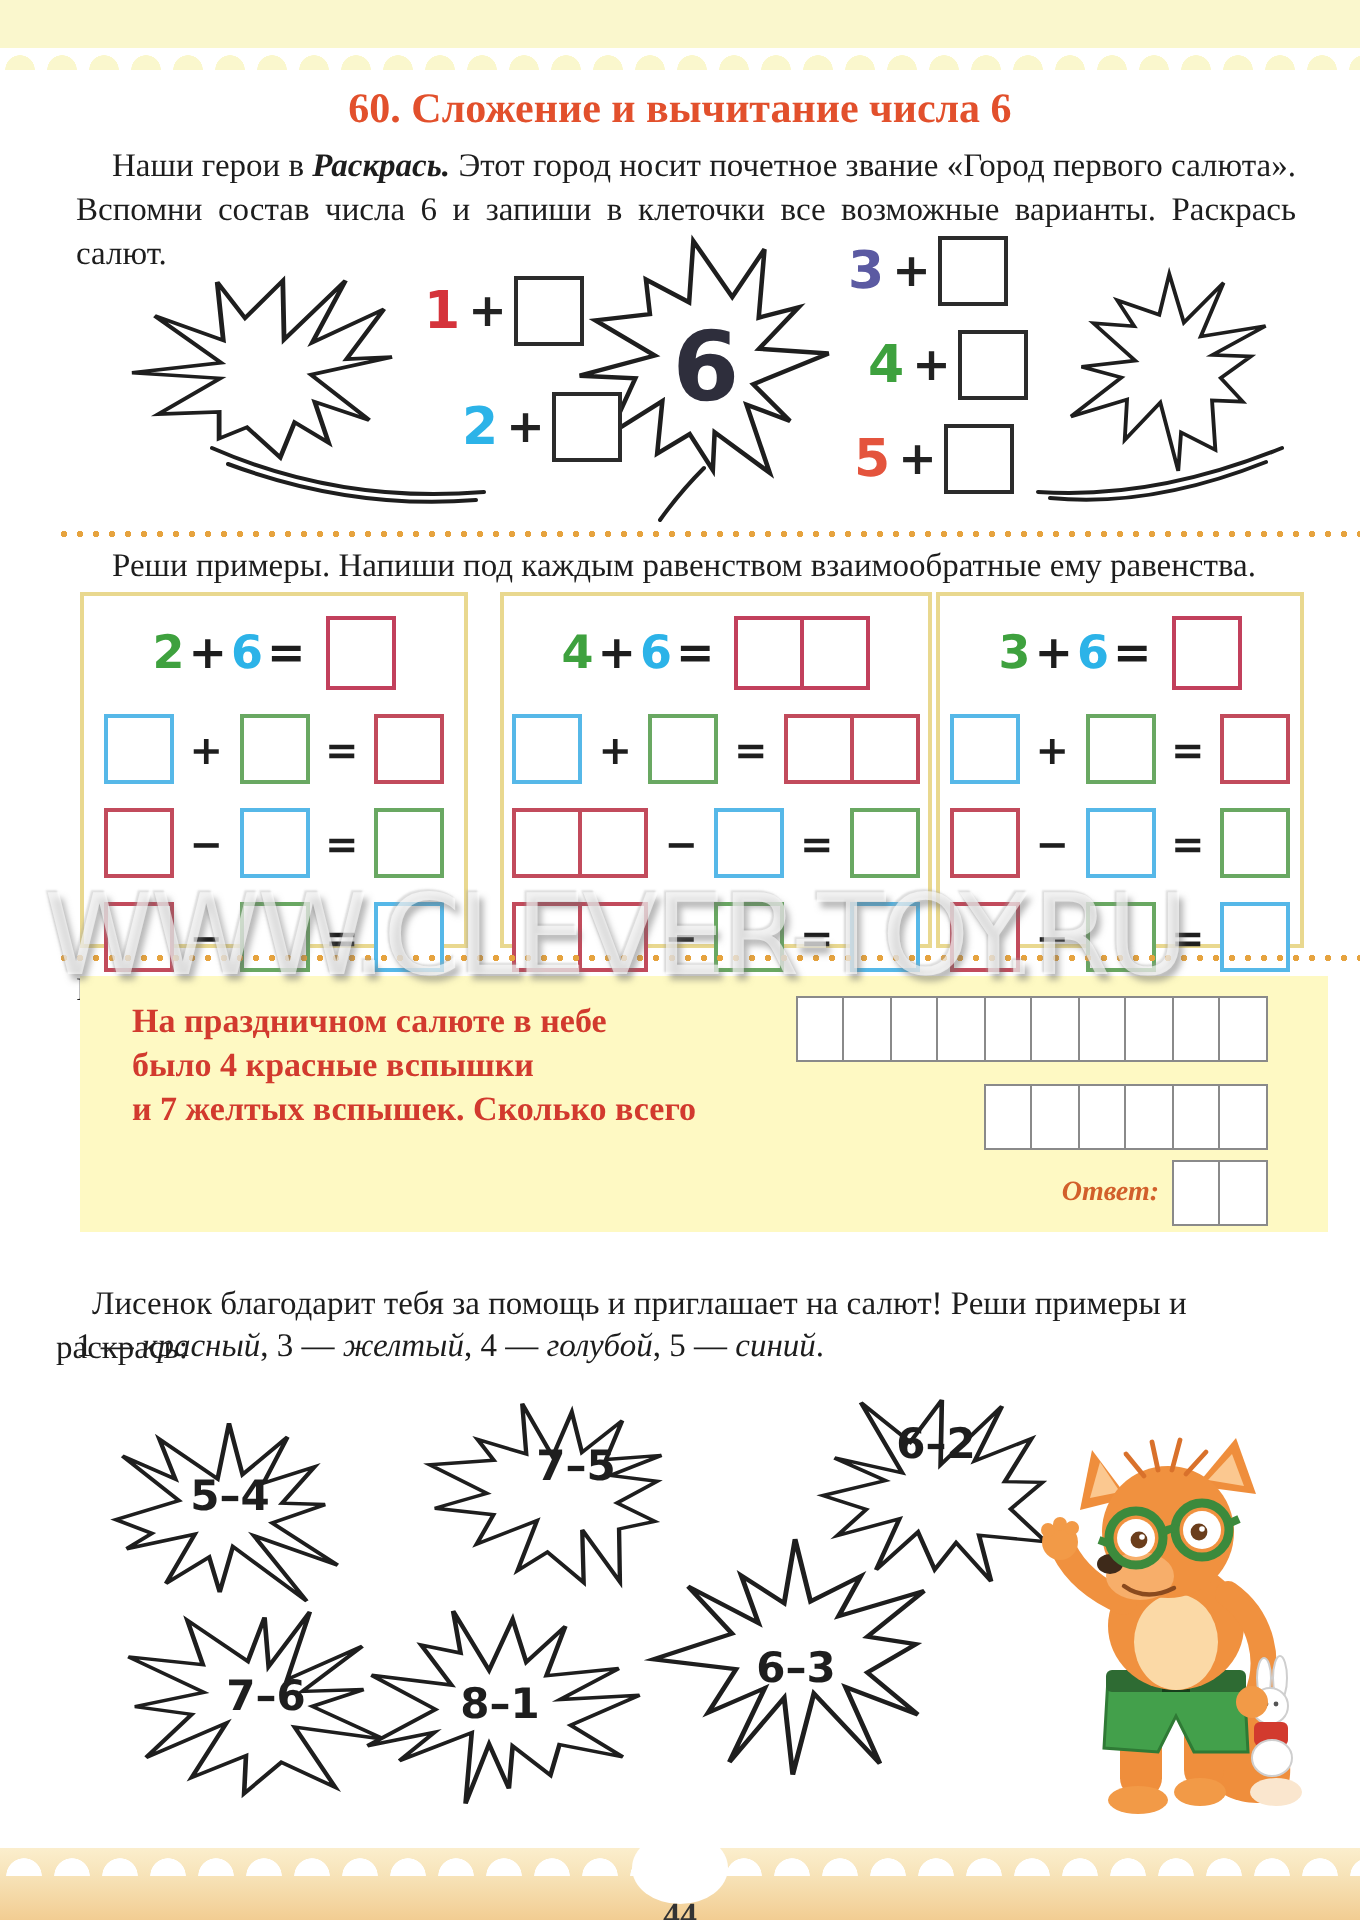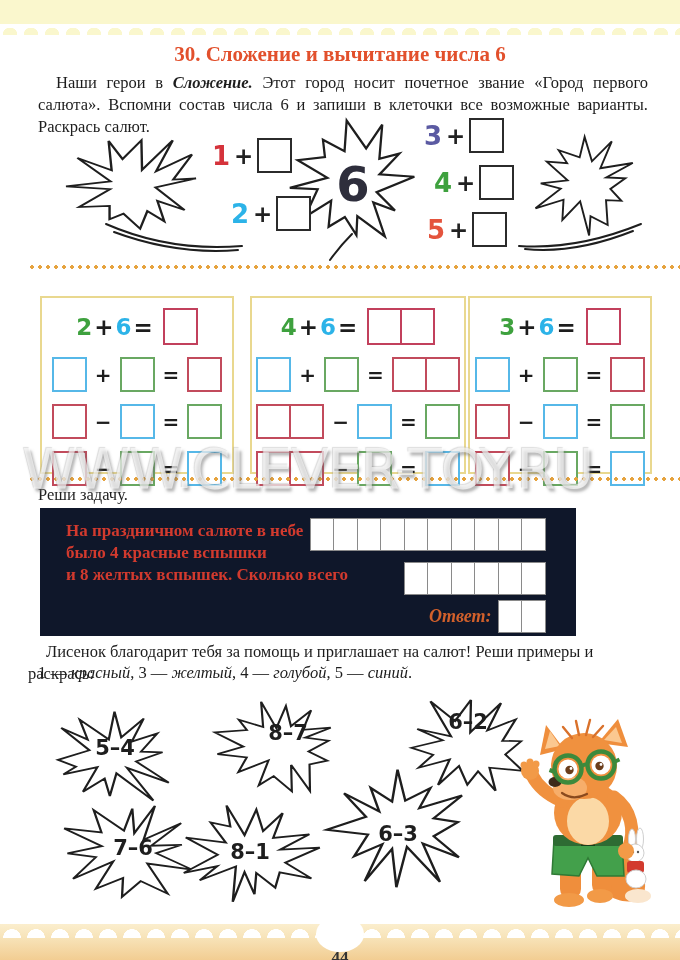--- a/index.html
+++ b/index.html
@@ -59,28 +59,28 @@
   .hbox{width:31px;height:33px;background:#fff;border:2px solid #c2405c;}
   .dpair{display:flex;}
   .dpair .cell + .cell,.dpair .hbox + .hbox{margin-left:-2px;}
 
   
   .watermark{position:absolute;left:22px;top:436px;width:650px;z-index:5;pointer-events:none;
     font-family:"DejaVu Sans",sans-serif;font-weight:normal;font-size:56px;letter-spacing:-2px;
     color:rgba(255,255,255,0.62);text-shadow:2px 3px 3px rgba(110,110,110,0.5),-1px -1px 1px rgba(160,160,160,0.35);}
 
   
-  .taskbox{position:absolute;left:40px;top:508px;width:536px;height:128px;background:#0f172a;}
+  .taskbox{position:absolute;left:40px;top:488px;width:624px;height:128px;background:#fef9c3;}
   .tasktext{position:absolute;left:26px;top:12px;width:330px;font-weight:bold;font-size:17px;
     line-height:22px;color:#d23a2e;}
   .cellrow{position:absolute;display:flex;}
   .tcell{width:23px;height:31px;background:#fff;border:1.5px solid #8a8a8a;margin-left:-1.5px;}
   .tcell:first-child{margin-left:0;}
   .answer-row{position:absolute;right:30px;top:92px;display:flex;align-items:center;gap:6px;}
-  .answer-label{font-style:italic;font-weight:bold;font-size:18px;color:#d2602b;}
+  .answer-label{font-style:italic;font-weight:bold;font-size:14px;color:#d2602b;}
 
   
   .coloring-intro{position:absolute;left:28px;top:641px;width:612px;font-size:16.5px;line-height:22px;text-indent:18px;}
   .legend{position:absolute;left:38px;top:663px;width:612px;font-size:16.5px;}
   .legend .it{font-style:italic;}
   .star-label{position:absolute;transform:translate(-50%,-50%);z-index:2;
     font-family:"DejaVu Sans",sans-serif;font-weight:bold;font-size:21px;color:#1e1e1e;}
 
   .fox-svg{position:absolute;left:500px;top:693px;width:160px;height:220px;z-index:1;}
 </style>
@@ -90,22 +90,22 @@
 <div id="page">
 
   <div class="band-top"></div>
   <div class="band-top-scallops"></div>
   <div class="band-bottom-scallops"></div>
   <div class="band-bottom"></div>
   <div class="pagenum-bubble">
     <span class="pagenum">44</span>
   </div>
 
-  <div class="title">30. Сложение и вычитание числа 6</div>
-  <div class="intro"><span>Наши герои в </span><span class="place">Сложение.</span><span> Этот город носит почетное звание «Город первого салюта». Вспомни состав числа 6 и запиши в клеточки все возможные варианты. Раскрась салют.</span></div>
+  <div class="title">60. Сложение и вычитание числа 6</div>
+  <div class="intro"><span>Наши герои в </span><span class="place">Раскрась.</span><span> Этот город носит почетное звание «Город первого салюта». Вспомни состав числа 6 и запиши в клеточки все возможные варианты. Раскрась салют.</span></div>
 
   <svg class="star-svg" style="left:55px;top:124px;width:160px;height:120px" viewBox="0 0 100 100" preserveAspectRatio="none">
       <polygon class="burst" points="88.1,45.4 62.8,52.8 81.0,71.7 64.0,64.1 68.3,81.1 57.7,72.6 53.2,87.3 42.8,74.7 34.1,79.4 34.1,68.3 15.1,69.2 34.4,54.3 6.9,52.0 34.7,47.8 14.0,28.3 35.4,38.5 33.5,14.2 42.2,29.2 54.0,13.6 54.4,38.2 73.6,13.6 63.2,39.4 85.6,25.5 73.9,46.3"></polygon>
     </svg>
   <svg class="trail-svg" style="left:100px;top:222px;width:145px;height:30px" viewBox="0 0 145 30">
     <path d="M6,2 Q70,30 142,24"></path>
       <path d="M14,10 Q76,33 138,28"></path>
   </svg>
 
   <svg class="star-svg" style="left:276px;top:110px;width:152px;height:148px" viewBox="0 0 100 100" preserveAspectRatio="none">
@@ -144,20 +144,21 @@
       <span class="plus">+</span>
       <span class="blackbox"></span>
   </div>
   <div class="addend" style="left:427px;top:212px">
     <span class="dg5">5</span>
       <span class="plus">+</span>
       <span class="blackbox"></span>
   </div>
 
   <div class="dotted" style="top:265px"></div>
+  <div class="plain-text" style="left:38px;top:272px;width:612px;text-indent:18px">Реши примеры. Напиши под каждым равенством взаимообратные ему равенства.</div>
 
   <div class="exbox" style="left:40px;width:190px">
     <div class="exhead">
       <span class="ha">2</span>
         <span>+</span>
         <span class="hb">6</span>
         <span>=</span>
         <span class="hbox"></span>
     </div>
     <div class="exrow">
@@ -259,21 +260,21 @@
 
   <div class="watermark">WWW.CLEVER-TOY.RU</div>
 
   <div class="dotted" style="top:477px"></div>
   <div class="plain-text" style="left:38px;top:484px">Реши задачу.</div>
 
   <div class="taskbox">
     <div class="tasktext">
       <div>На праздничном салюте в небе</div>
       <div>было 4 красные вспышки</div>
-      <div>и 8 желтых вспышек. Сколько всего</div>
+      <div>и 7 желтых вспышек. Сколько всего</div>
     </div>
     <div class="cellrow" style="right:30px;top:10px">
         <span class="tcell"></span>
         <span class="tcell"></span>
         <span class="tcell"></span>
         <span class="tcell"></span>
         <span class="tcell"></span>
         <span class="tcell"></span>
         <span class="tcell"></span>
         <span class="tcell"></span>
@@ -301,21 +302,21 @@
   <div class="legend"><span>1 — </span><span class="it">красный</span><span>, 3 — </span><span class="it">желтый</span><span>, 4 — </span><span class="it">голубой</span><span>, 5 — </span><span class="it">синий</span><span>.</span></div>
 
   <svg class="star-svg" style="left:38px;top:698px;width:150px;height:118px" viewBox="0 0 100 100" preserveAspectRatio="none">
       <polygon class="burst" points="83.0,46.0 65.4,53.8 87.2,71.7 59.3,59.2 76.9,86.9 52.3,63.8 47.9,83.1 44.4,68.3 30.0,79.4 39.6,58.6 16.9,64.7 25.3,58.2 13.3,52.4 34.3,44.3 15.5,25.4 33.1,35.2 27.8,18.3 47.2,35.1 51.0,11.6 55.5,33.3 70.5,17.4 62.5,36.9 79.5,30.0 68.7,45.4"></polygon>
     </svg>
   <span class="star-label" style="left:115px;top:748px">5–4</span>
 
   <svg class="star-svg" style="left:206px;top:688px;width:145px;height:115px" viewBox="0 0 100 100" preserveAspectRatio="none">
       <polygon class="burst" points="84.5,45.8 70.7,55.2 83.7,63.2 71.4,66.5 71.7,89.5 58.7,66.9 59.2,89.8 46.7,76.6 36.4,84.6 43.1,62.9 22.3,73.1 28.1,60.3 7.9,57.5 25.8,51.0 6.1,38.6 28.2,36.6 22.6,27.6 39.4,33.9 38.0,12.0 48.5,35.0 55.1,15.7 58.6,33.2 72.5,19.4 66.9,36.3 86.0,34.5 68.4,43.2"></polygon>
     </svg>
-  <span class="star-label" style="left:288px;top:733px">8–7</span>
+  <span class="star-label" style="left:288px;top:733px">7–5</span>
 
   <svg class="star-svg" style="left:388px;top:690px;width:155px;height:112px" viewBox="0 0 100 100" preserveAspectRatio="none">
       <polygon class="burst" points="85.9,45.7 75.7,57.6 87.0,72.2 65.5,69.3 69.4,89.9 58.1,72.6 51.2,84.6 45.8,67.9 32.3,84.7 39.8,62.0 19.8,69.4 29.1,57.8 15.1,51.6 35.3,44.9 18.9,34.8 40.7,41.4 27.4,10.1 43.3,27.7 53.5,8.9 53.1,37.8 72.9,11.7 64.1,36.1 82.4,26.2 73.8,45.4"></polygon>
     </svg>
   <span class="star-label" style="left:468px;top:722px">6–2</span>
 
   <svg class="star-svg" style="left:52px;top:792px;width:155px;height:115px" viewBox="0 0 100 100" preserveAspectRatio="none">
       <polygon class="burst" points="83.7,45.9 67.2,53.2 90.4,67.5 61.5,62.2 74.6,88.4 57.2,77.5 45.2,91.1 45.8,74.7 28.3,84.1 39.5,60.4 13.6,75.4 28.3,56.7 10.0,53.3 32.2,47.1 7.9,31.7 31.9,35.1 26.9,15.8 46.4,33.6 51.8,14.5 53.1,35.9 66.4,12.1 59.1,41.5 83.3,27.1 64.0,46.7"></polygon>
     </svg>
   <span class="star-label" style="left:133px;top:848px">7–6</span>

